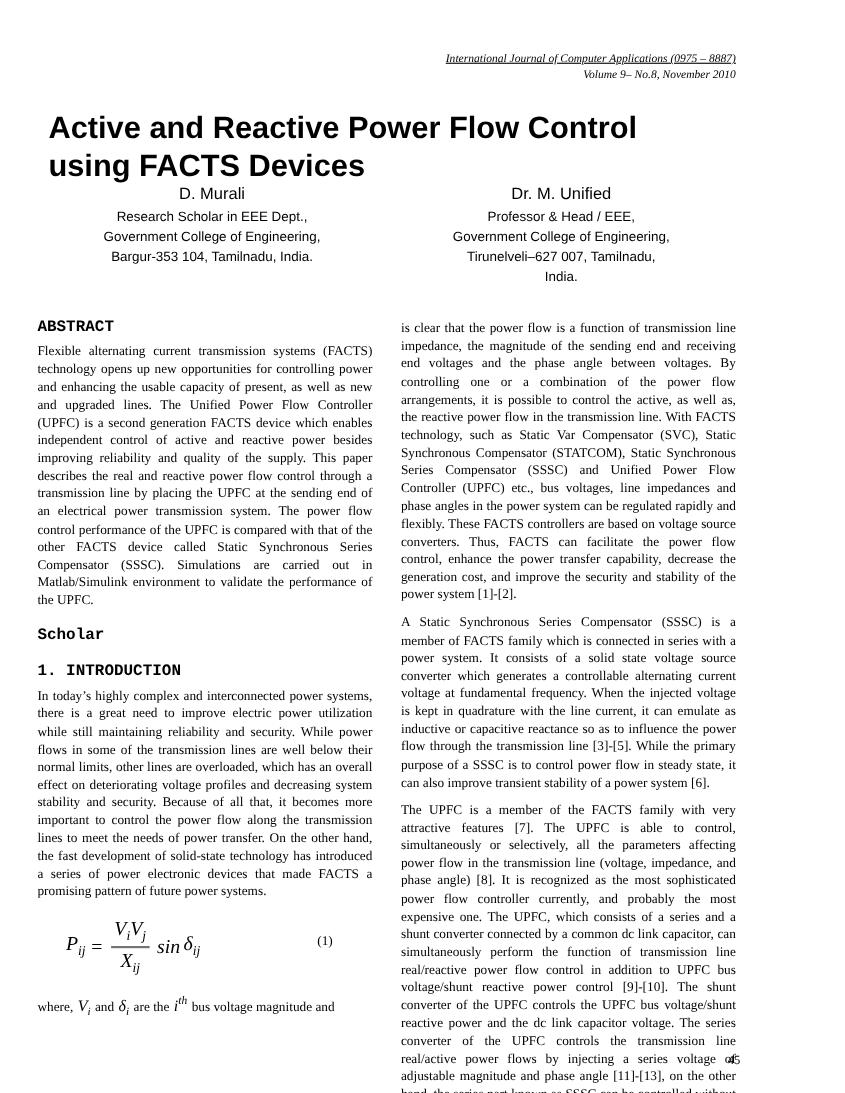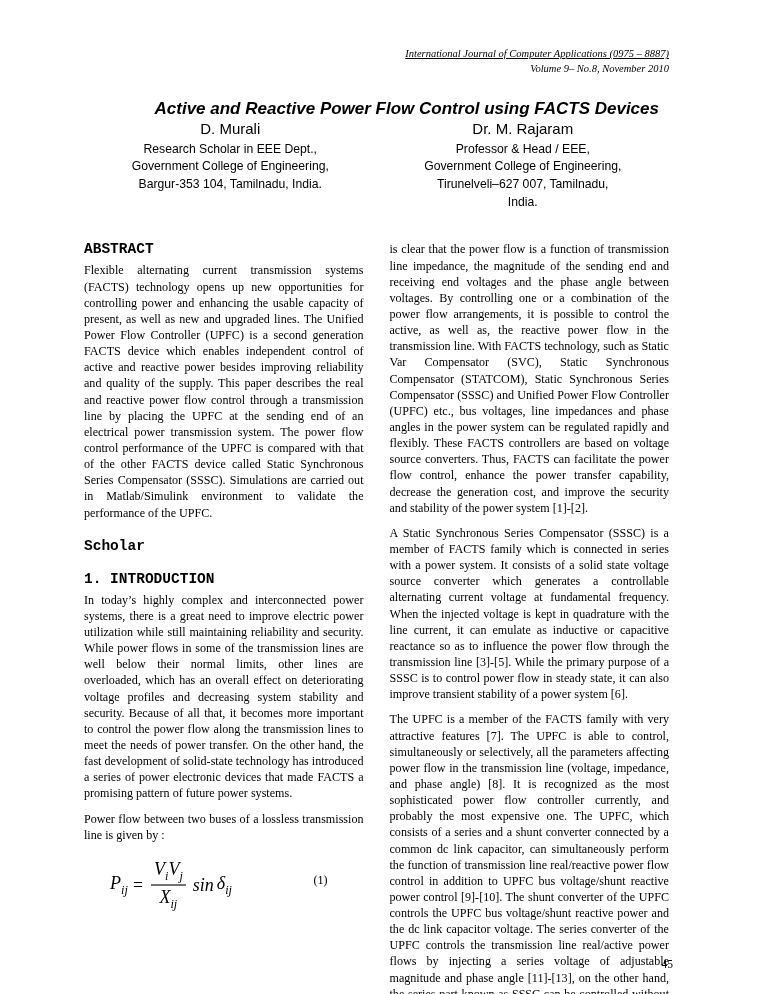--- a/index.html
+++ b/index.html
@@ -12,43 +12,42 @@
     height: 994px;
     font-family: "Liberation Serif", serif;
     color: #000000;
     position: relative;
     overflow: hidden;
   }
   .page {
     width: 731px;
     height: 994px;
     box-sizing: border-box;
-    padding: 46px 62px 20px 84px;
+    padding: 46px 62px 20px 34px;
     position: relative;
   }
   .journal-header {
     text-align: right;
     font-size: 10.5px;
     line-height: 1.45;
   }
   .journal-header .line1 {
     font-style: italic;
     text-decoration: underline;
   }
   .journal-header .line2 {
     font-style: italic;
   }
   .title {
     font-family: "Liberation Sans", sans-serif;
     font-weight: bold;
-    font-size: 17px;
-    text-align: right;
+    font-size: 28px;
+    text-align: left;
     line-height: 1.25;
     margin: 22px 10px 0 10px;
-    font-style: italic;
   }
   .authors {
     display: flex;
   }
   .author {
     width: 50%;
     text-align: center;
     font-family: "Liberation Sans", sans-serif;
   }
   .author .name {
@@ -165,54 +164,62 @@
   <div class="title">Active and Reactive Power Flow Control using FACTS Devices</div>
 
   <div class="authors">
     <div class="author">
       <div class="name">D. Murali</div>
       <div class="aff" style="white-space: pre-line;">Research Scholar in EEE Dept.,
 Government College of Engineering,
 Bargur-353 104, Tamilnadu, India.</div>
     </div>
     <div class="author">
-      <div class="name">Dr. M. Rajaram</div>
+      <div class="name">Dr. M. Unified</div>
       <div class="aff" style="white-space: pre-line;">Professor &amp; Head / EEE,
 Government College of Engineering,
 Tirunelveli–627 007, Tamilnadu,
 India.</div>
     </div>
   </div>
 
   <div class="columns">
 
     <div class="col">
       <h2 class="sec">ABSTRACT</h2>
       <p class="body">Flexible alternating current transmission systems (FACTS) technology opens up new opportunities for controlling power and enhancing the usable capacity of present, as well as new and upgraded lines. The Unified Power Flow Controller (UPFC) is a second generation FACTS device which enables independent control of active and reactive power besides improving reliability and quality of the supply. This paper describes the real and reactive power flow control through a transmission line by placing the UPFC at the sending end of an electrical power transmission system. The power flow control performance of the UPFC is compared with that of the other FACTS device called Static Synchronous Series Compensator (SSSC). Simulations are carried out in Matlab/Simulink environment to validate the performance of the UPFC.</p>
 
       <h2 class="sec spaced">Scholar</h2>
 
       <h2 class="sec spaced">1.  INTRODUCTION</h2>
       <p class="body">In today’s highly complex and interconnected power systems, there is a great need to improve electric power utilization while still maintaining reliability and security. While power flows in some of the transmission lines are well below their normal limits, other lines are overloaded, which has an overall effect on deteriorating voltage profiles and decreasing system stability and security. Because of all that, it becomes more important to control the power flow along the transmission lines to meet the needs of power transfer. On the other hand, the fast development of solid-state technology has introduced a series of power electronic devices that made FACTS a promising pattern of future power systems.</p>
-      <p class="body">Power flow between two buses of a lossless transmission line is given by :</p>
 
       <div class="formula">
         <div class="expr">
           <span><span>P</span><span class="sub">ij</span></span>
           <span style="padding:0 4px;">=</span>
           <span class="frac">
             <span class="num"><span>V</span><span class="sub">i</span><span>V</span><span class="sub">j</span></span>
             <span class="den"><span>X</span><span class="sub">ij</span></span>
           </span>
           <span style="padding-left:4px;">sin</span>
           <span style="padding-left:3px;"><span>δ</span><span class="sub">ij</span></span>
         </div>
         <div class="eqno">(1)</div>
       </div>
 
+      <div class="mathline">
+        <span>where,</span>
+        <span class="mi"><span>V</span><span class="sb">i</span></span>
+        <span>and</span>
+        <span class="mi"><span>δ</span><span class="sb">i</span></span>
+        <span>are the</span>
+        <span class="mi"><span>i</span><span class="sp">th</span></span>
+        <span>bus voltage magnitude and</span>
+      </div>
 
     </div>
 
     <div class="col">
       <p class="body">is clear that the power flow is a function of transmission line impedance, the magnitude of the sending end and receiving end voltages and the phase angle between voltages. By controlling one or a combination of the power flow arrangements, it is possible to control the active, as well as, the reactive power flow in the transmission line. With FACTS technology, such as Static Var Compensator (SVC), Static Synchronous Compensator (STATCOM), Static Synchronous Series Compensator (SSSC) and Unified Power Flow Controller (UPFC) etc., bus voltages, line impedances and phase angles in the power system can be regulated rapidly and flexibly. These FACTS controllers are based on voltage source converters. Thus, FACTS can facilitate the power flow control, enhance the power transfer capability, decrease the generation cost, and improve the security and stability of the power system [1]-[2].</p>
       <p class="body">A Static Synchronous Series Compensator (SSSC) is a member of FACTS family which is connected in series with a power system. It consists of a solid state voltage source converter which generates a controllable alternating current voltage at fundamental frequency. When the injected voltage is kept in quadrature with the line current, it can emulate as inductive or capacitive reactance so as to influence the power flow through the transmission line [3]-[5]. While the primary purpose of a SSSC is to control power flow in steady state, it can also improve transient stability of a power system [6].</p>
       <p class="body">The UPFC is a member of the FACTS family with very attractive features [7]. The UPFC is able to control, simultaneously or selectively, all the parameters affecting power flow in the transmission line (voltage, impedance, and phase angle) [8]. It is recognized as the most sophisticated power flow controller currently, and probably the most expensive one. The UPFC, which consists of a series and a shunt converter connected by a common dc link capacitor, can simultaneously perform the function of transmission line real/reactive power flow control in addition to UPFC bus voltage/shunt reactive power control [9]-[10]. The shunt converter of the UPFC controls the UPFC bus voltage/shunt reactive power and the dc link capacitor voltage. The series converter of the UPFC controls the transmission line real/active power flows by injecting a series voltage of adjustable magnitude and phase angle [11]-[13], on the other hand, the series part known as SSSC can be controlled without restrictions. The phase angle of series voltage can be chosen independently from line current between 0 and 2π, and its magnitude is variable between zero and a defined maximum value. The parallel part known as STATCOM injects an almost sinusoidal current of variable magnitude at the point of connection. In this paper, a single machine infinite bus system with and without UPFC has</p>
     </div>
 
   </div>

